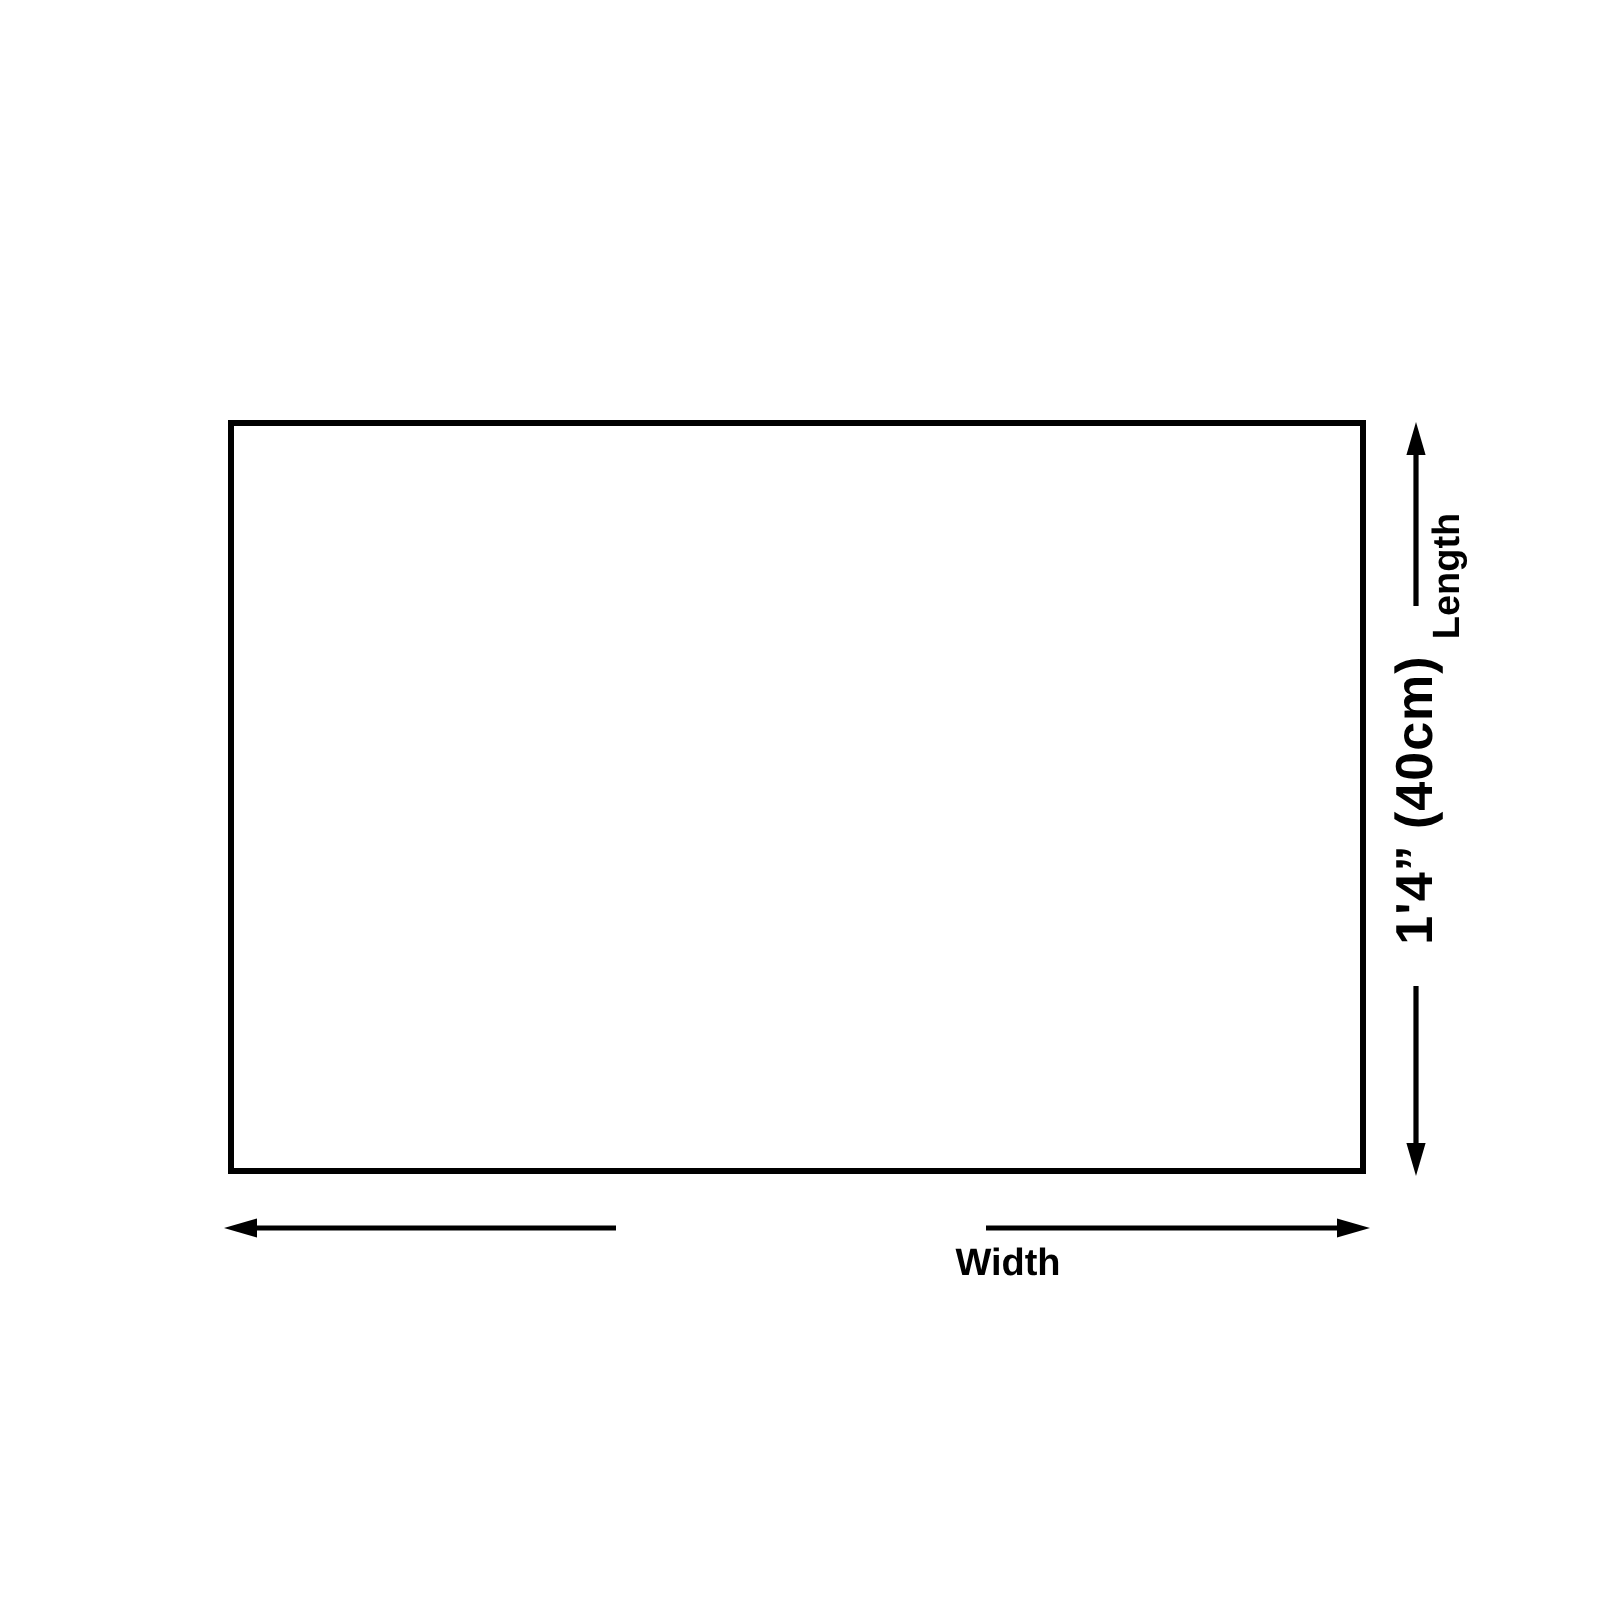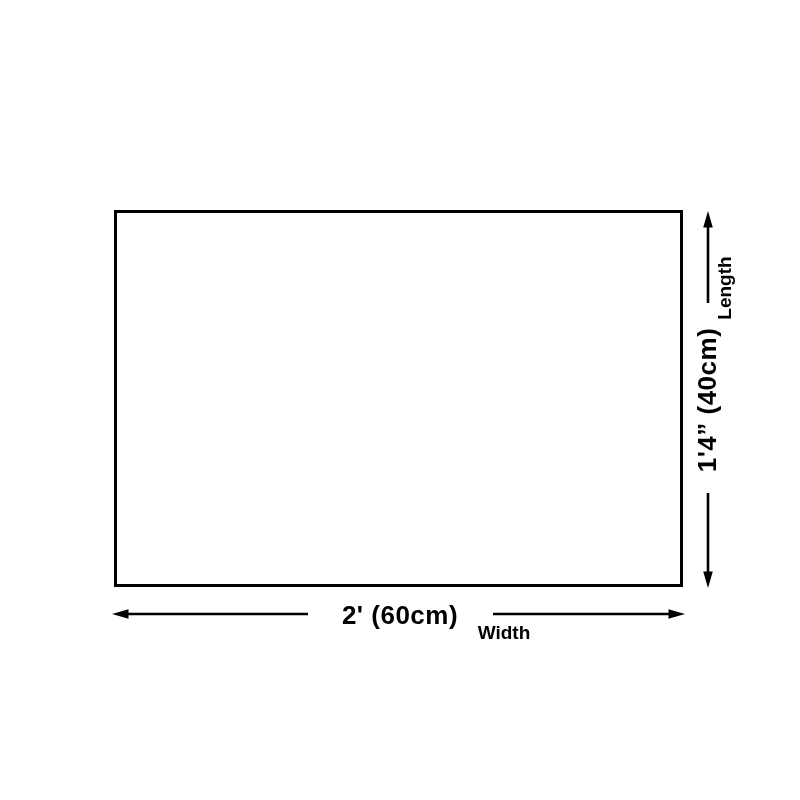--- a/index.html
+++ b/index.html
@@ -63,21 +63,20 @@
   <svg class="abs" style="left:701px; top:493px;" width="14" height="95" viewBox="0 0 14 95">
     <line x1="7" y1="0" x2="7" y2="79.5" stroke="#000000" stroke-width="2.6"></line>
     <polygon points="7,95 2.2,78.5 11.8,78.5" fill="#000000"></polygon>
   </svg>
 
   <svg class="abs" style="left:112px; top:607px;" width="196" height="14" viewBox="0 0 196 14">
     <line x1="15.5" y1="7" x2="196" y2="7" stroke="#000000" stroke-width="2.6"></line>
     <polygon points="0,7 16.5,2.2 16.5,11.8" fill="#000000"></polygon>
   </svg>
 
-  <div class="abs dim-value center" style="left:400px; top:615px;">2' (60cm)</div>
 
   <svg class="abs" style="left:493px; top:607px;" width="192" height="14" viewBox="0 0 192 14">
     <line x1="0" y1="7" x2="176.5" y2="7" stroke="#000000" stroke-width="2.6"></line>
     <polygon points="192,7 175.5,2.2 175.5,11.8" fill="#000000"></polygon>
   </svg>
 
   <div class="abs dim-label center" style="left:504px; top:632px;text-align:right;">Width</div>
 
 </div>
 

